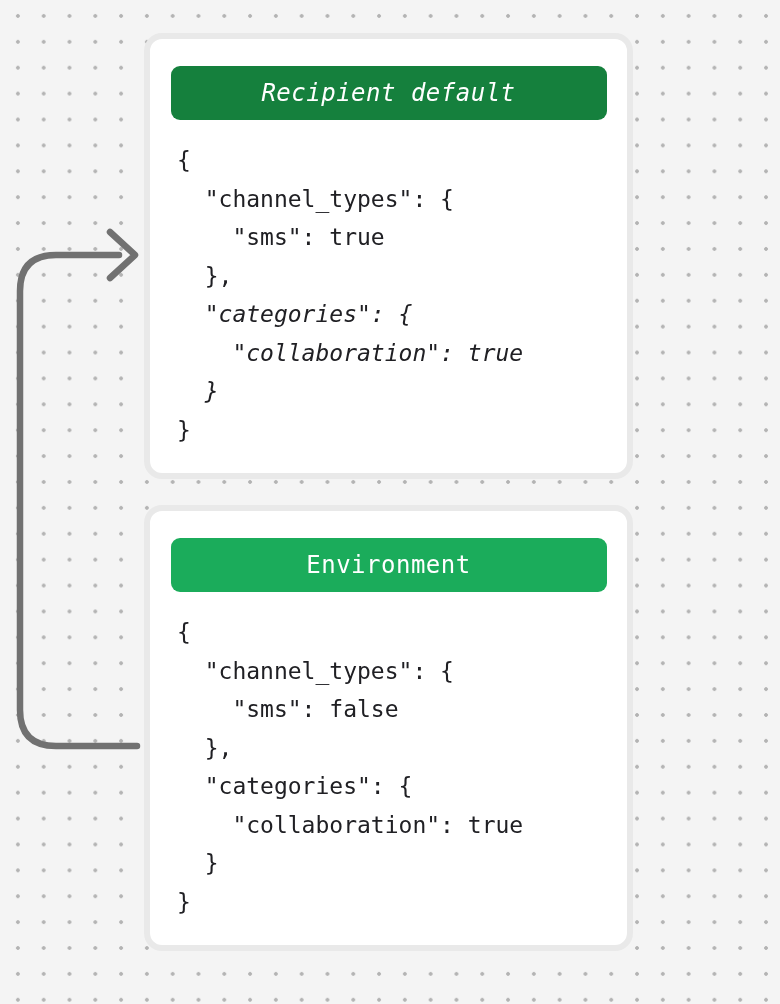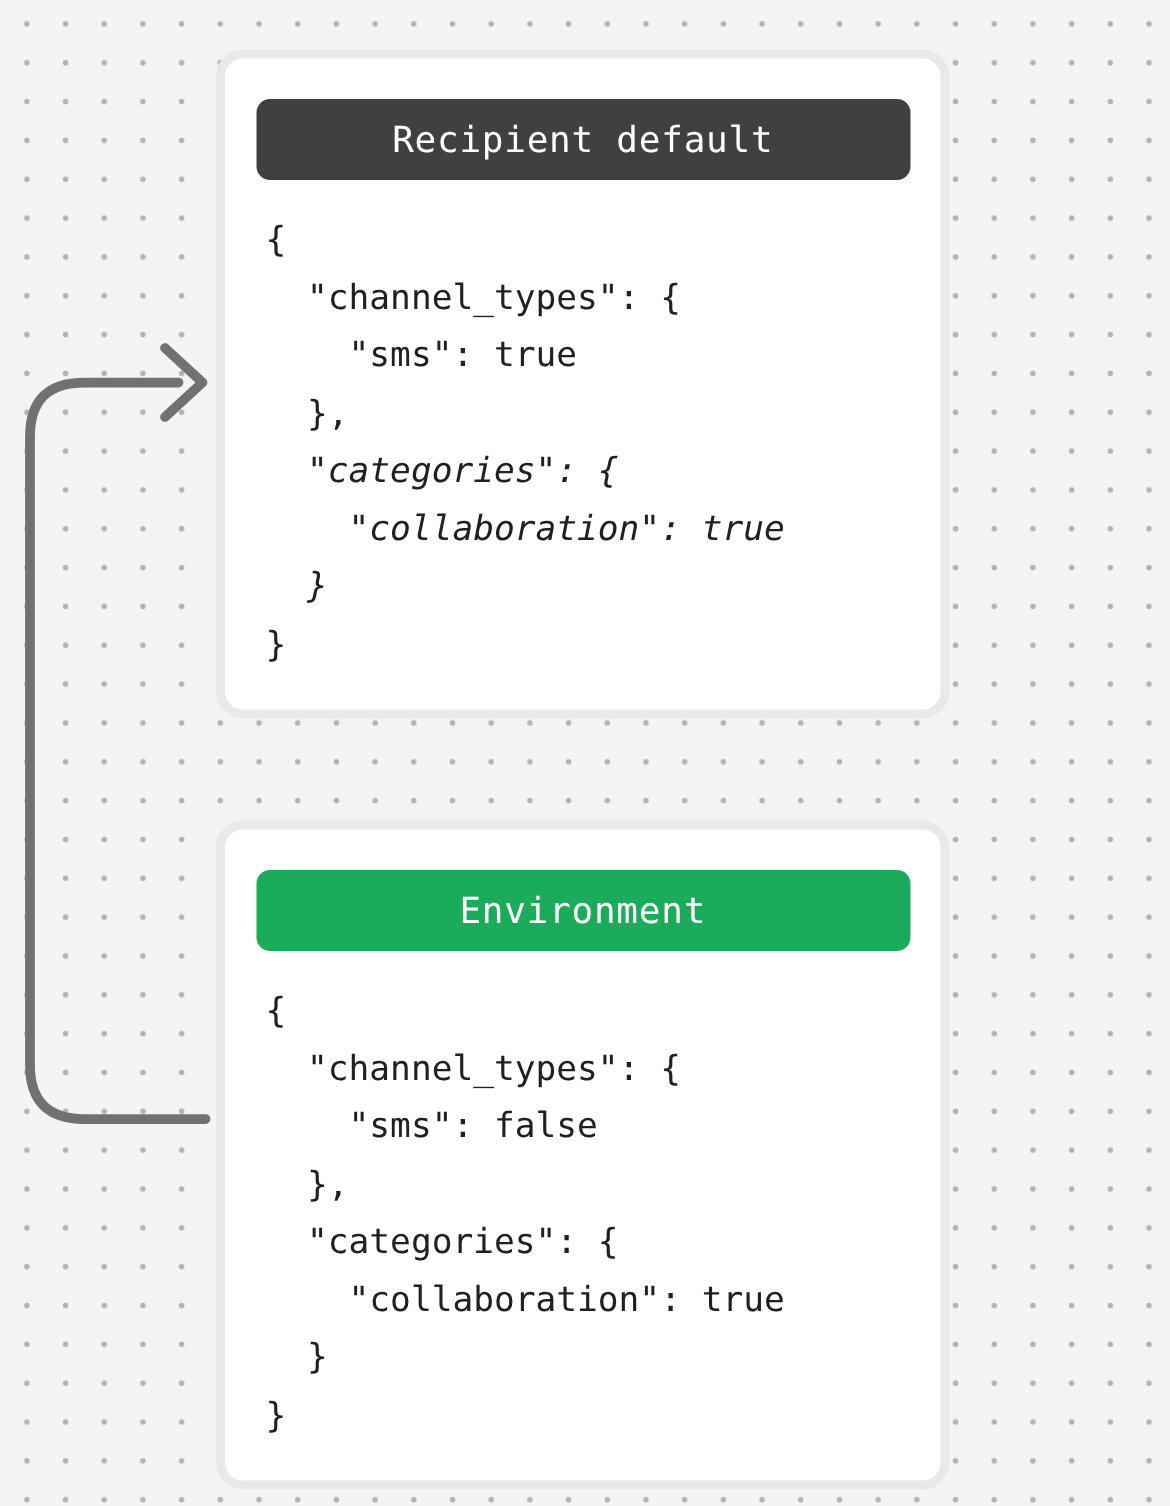--- a/index.html
+++ b/index.html
@@ -36,21 +36,21 @@
     position: absolute;
     left: 144px;
     width: 489px;
     height: 446px;
     box-sizing: border-box;
     background: #ffffff;
     border: 6px solid #e9e9e9;
     border-radius: 18px;
   }
   .card-top { top: 33px; }
-  .card-bottom { top: 547px; }
+  .card-bottom { top: 505px; }
   .badge {
     margin: 27px auto 0 auto;
     width: 436px;
     height: 54px;
     border-radius: 9px;
     color: #ffffff;
     font-size: 24px;
     line-height: 54px;
     text-align: center;
     letter-spacing: 0.5px;
@@ -72,21 +72,21 @@
 <body>
 
 <div class="canvas">
 
   <svg class="arrow-svg" viewBox="0 0 780 1004" xmlns="http://www.w3.org/2000/svg" aria-hidden="true">
     <path d="M 137 746 L 56 746 Q 20 746 20 710 L 20 291 Q 20 255 56 255 L 119 255" stroke="#717171"></path>
     <path d="M 110 232 L 135 255 L 110 278" stroke="#717171"></path>
   </svg>
 
   <div class="card card-top">
-    <div class="badge" style="background: #404040;">Recipient default</div>
+    <div class="badge" style="background: #15803d; font-style: italic;">Recipient default</div>
     <div class="code"><div class="code-line">{</div><div class="code-line">  "channel_types": {</div><div class="code-line">    "sms": true</div><div class="code-line">  },</div><div class="code-line em">  "categories": {</div><div class="code-line em">    "collaboration": true</div><div class="code-line em">  }</div><div class="code-line">}</div></div>
   </div>
 
   <div class="card card-bottom">
     <div class="badge" style="background: rgb(27, 172, 91);">Environment</div>
     <div class="code"><div class="code-line">{</div><div class="code-line">  "channel_types": {</div><div class="code-line">    "sms": false</div><div class="code-line">  },</div><div class="code-line">  "categories": {</div><div class="code-line">    "collaboration": true</div><div class="code-line">  }</div><div class="code-line">}</div></div>
   </div>
 
 </div>
 

